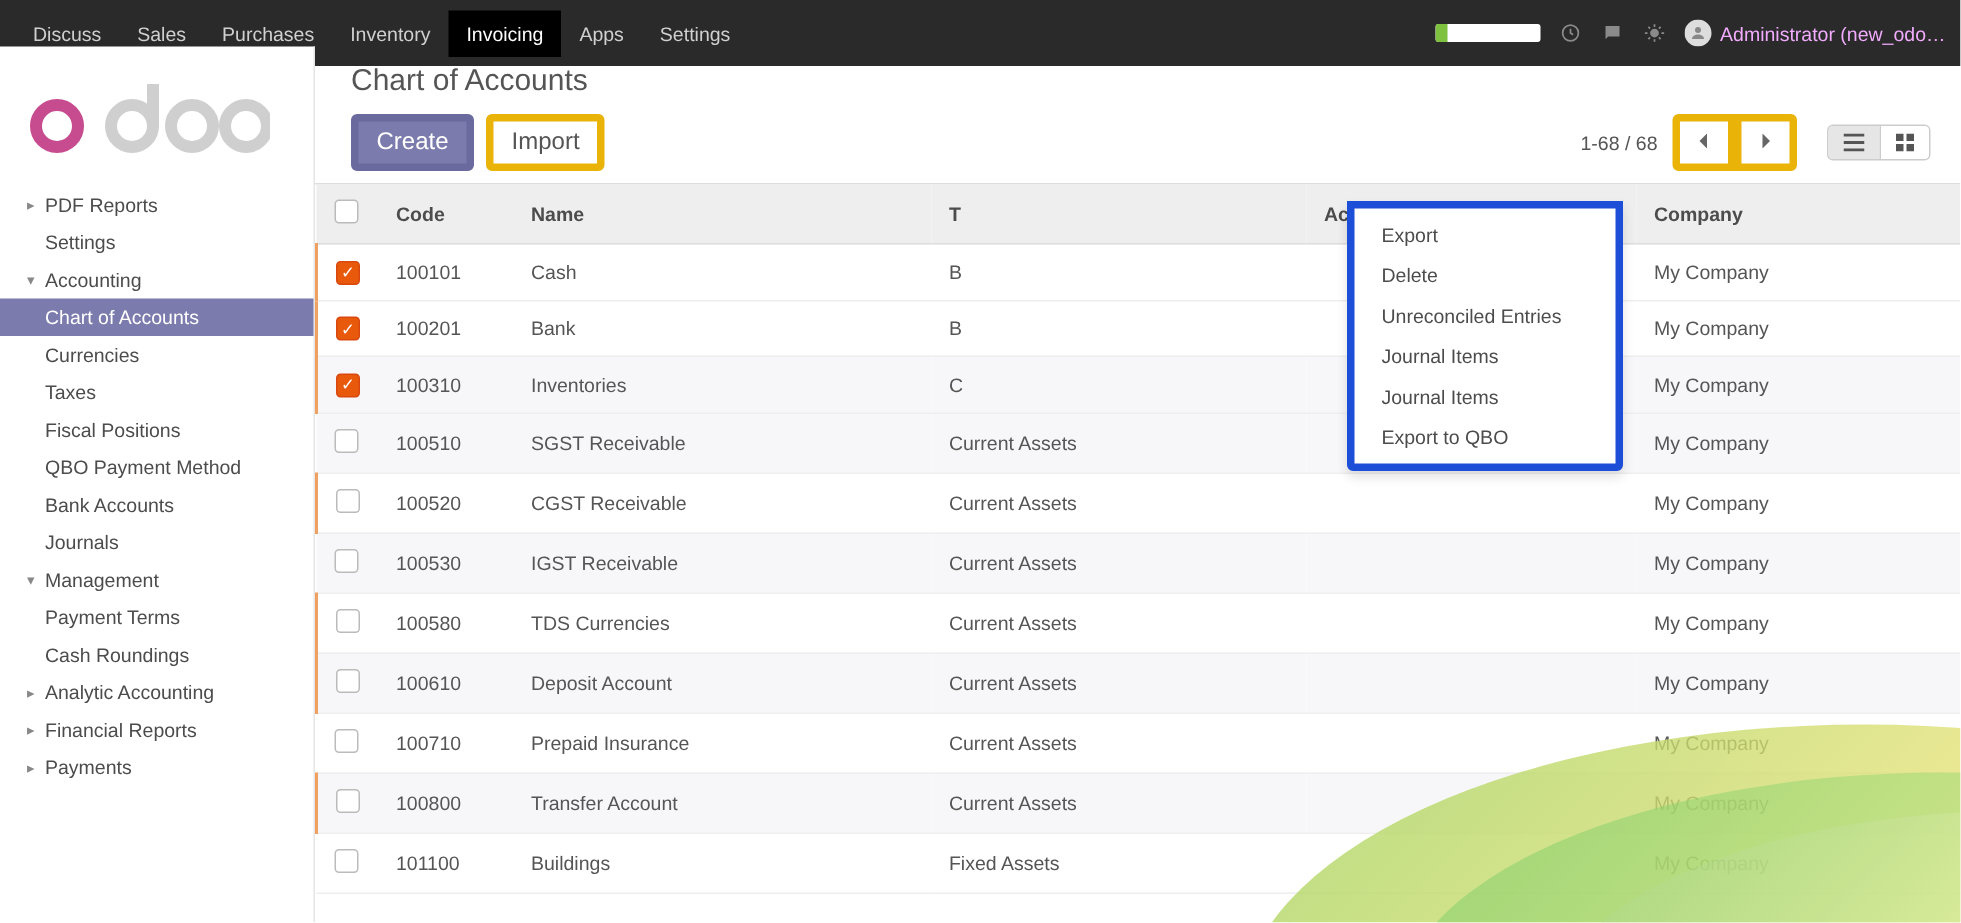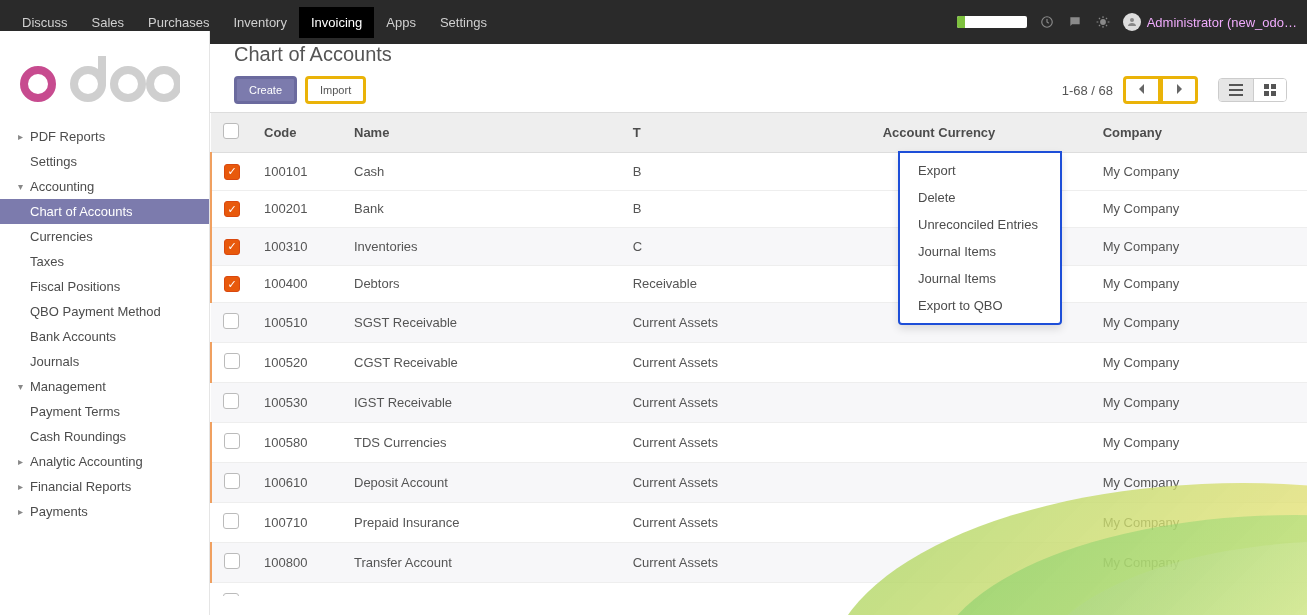--- a/index.html
+++ b/index.html
@@ -25,36 +25,36 @@
 .side-item.header { color: #a24689; }
 .side-sub { padding: 5px 10px 5px 30px; cursor: pointer; color: #4c4c4c; }
 .side-sub.active { background: #7c7bad; color: #fff; }
 .caret { width: 8px; font-size: 10px; color: #888; display: inline-block; }
 
 
 .main { position: absolute; left: 210px; right: 0; top: 31px; bottom: 0; overflow: hidden; }
 .main-header { padding: 12px 20px 10px 24px; }
 .page-title { font-size: 20px; color: #555; font-weight: normal; }
 .toolbar { display: flex; align-items: center; padding: 0 20px 8px 24px; gap: 8px; position: relative; }
-.btn { border: 3px solid #eab308; background: #fff; padding: 5px 12px; border-radius: 4px; cursor: pointer; font-size: 11px; color: #555; }
+.btn { border: 5px solid #eab308; background: #fff; padding: 5px 12px; border-radius: 4px; cursor: pointer; font-size: 16px; color: #555; }
 .btn-primary { background: #7c7bad; color: #fff; border-color: #6b6a9e; }
 .btn-group { display: flex; margin-left: auto; }
 .btn-group .btn { border-radius: 0; margin-left: -1px; }
 .btn-group .btn:first-child { border-radius: 4px 0 0 4px; margin-left: 0; }
 .btn-group .btn:last-child { border-radius: 0 4px 4px 0; }
 .btn.pressed { background: #e6e6e6; box-shadow: inset 0 2px 4px rgba(0,0,0,0.15); }
 .pager-area { display: flex; align-items: center; gap: 10px; margin-left: auto; }
 .pager-text { color: #555; white-space: nowrap; }
 .view-switch { display: flex; border: 1px solid #ccc; border-radius: 4px; overflow: hidden; margin-left: 10px; }
 .view-btn { padding: 5px 10px; background: #fff; cursor: pointer; display: flex; align-items: center; }
 .view-btn.active { background: #e6e6e6; }
 .view-btn + .view-btn { border-left: 1px solid #ccc; }
 
 
-.dropdown { position: absolute; left: 688px; top: 120px; width: 164px; background: #fff; border: 2px solid #1d4ed8; border-radius: 0 0 4px 4px; box-shadow: 0 4px 8px rgba(0,0,0,0.12); z-index: 50; padding: 4px 0; }
+.dropdown { position: absolute; left: 688px; top: 103px; width: 184px; background: #fff; border: 5px solid #1d4ed8; border-radius: 0 0 4px 4px; box-shadow: 0 4px 8px rgba(0,0,0,0.12); z-index: 50; padding: 4px 0; }
 .dropdown-item { padding: 6px 18px; cursor: pointer; color: #4c4c4c; }
 
 
 .table-wrap { overflow: auto; height: calc(100% - 100px); border-top: 1px solid #ddd; }
 table { width: 100%; border-collapse: collapse; }
 th { background: #eee; text-align: left; padding: 10px 12px; font-weight: bold; color: #4c4c4c; border-bottom: 1px solid #ddd; }
 td { padding: 10px 12px; border-bottom: 1px solid #eee; color: #555; }
 tr.striped td { background: #f7f7f9; }
 .chk { width: 16px; height: 16px; border: 1px solid #bbb; border-radius: 3px; display: inline-flex; align-items: center; justify-content: center; background: #fff; }
 .chk.checked { background: #e8590c; border-color: #d9480f; }
@@ -244,28 +244,20 @@
             <td>My Company</td>
           </tr>
           <tr class="striped orange-edge">
             <td class="col-chk"><span class="chk checked"></span></td>
             <td class="col-code">100310</td>
             <td>Inventories</td>
             <td class="col-type">C</td>
             <td class="col-curr"></td>
             <td>My Company</td>
           </tr>
-          <tr class="orange-edge">
-            <td class="col-chk"><span class="chk checked"></span></td>
-            <td class="col-code">100400</td>
-            <td>Debtors</td>
-            <td class="col-type">Receivable</td>
-            <td class="col-curr"></td>
-            <td>My Company</td>
-          </tr>
           <tr class="striped">
             <td class="col-chk"><span class="chk"></span></td>
             <td class="col-code">100510</td>
             <td>SGST Receivable</td>
             <td class="col-type">Current Assets</td>
             <td class="col-curr"></td>
             <td>My Company</td>
           </tr>
           <tr class="orange-edge">
             <td class="col-chk"><span class="chk"></span></td>

